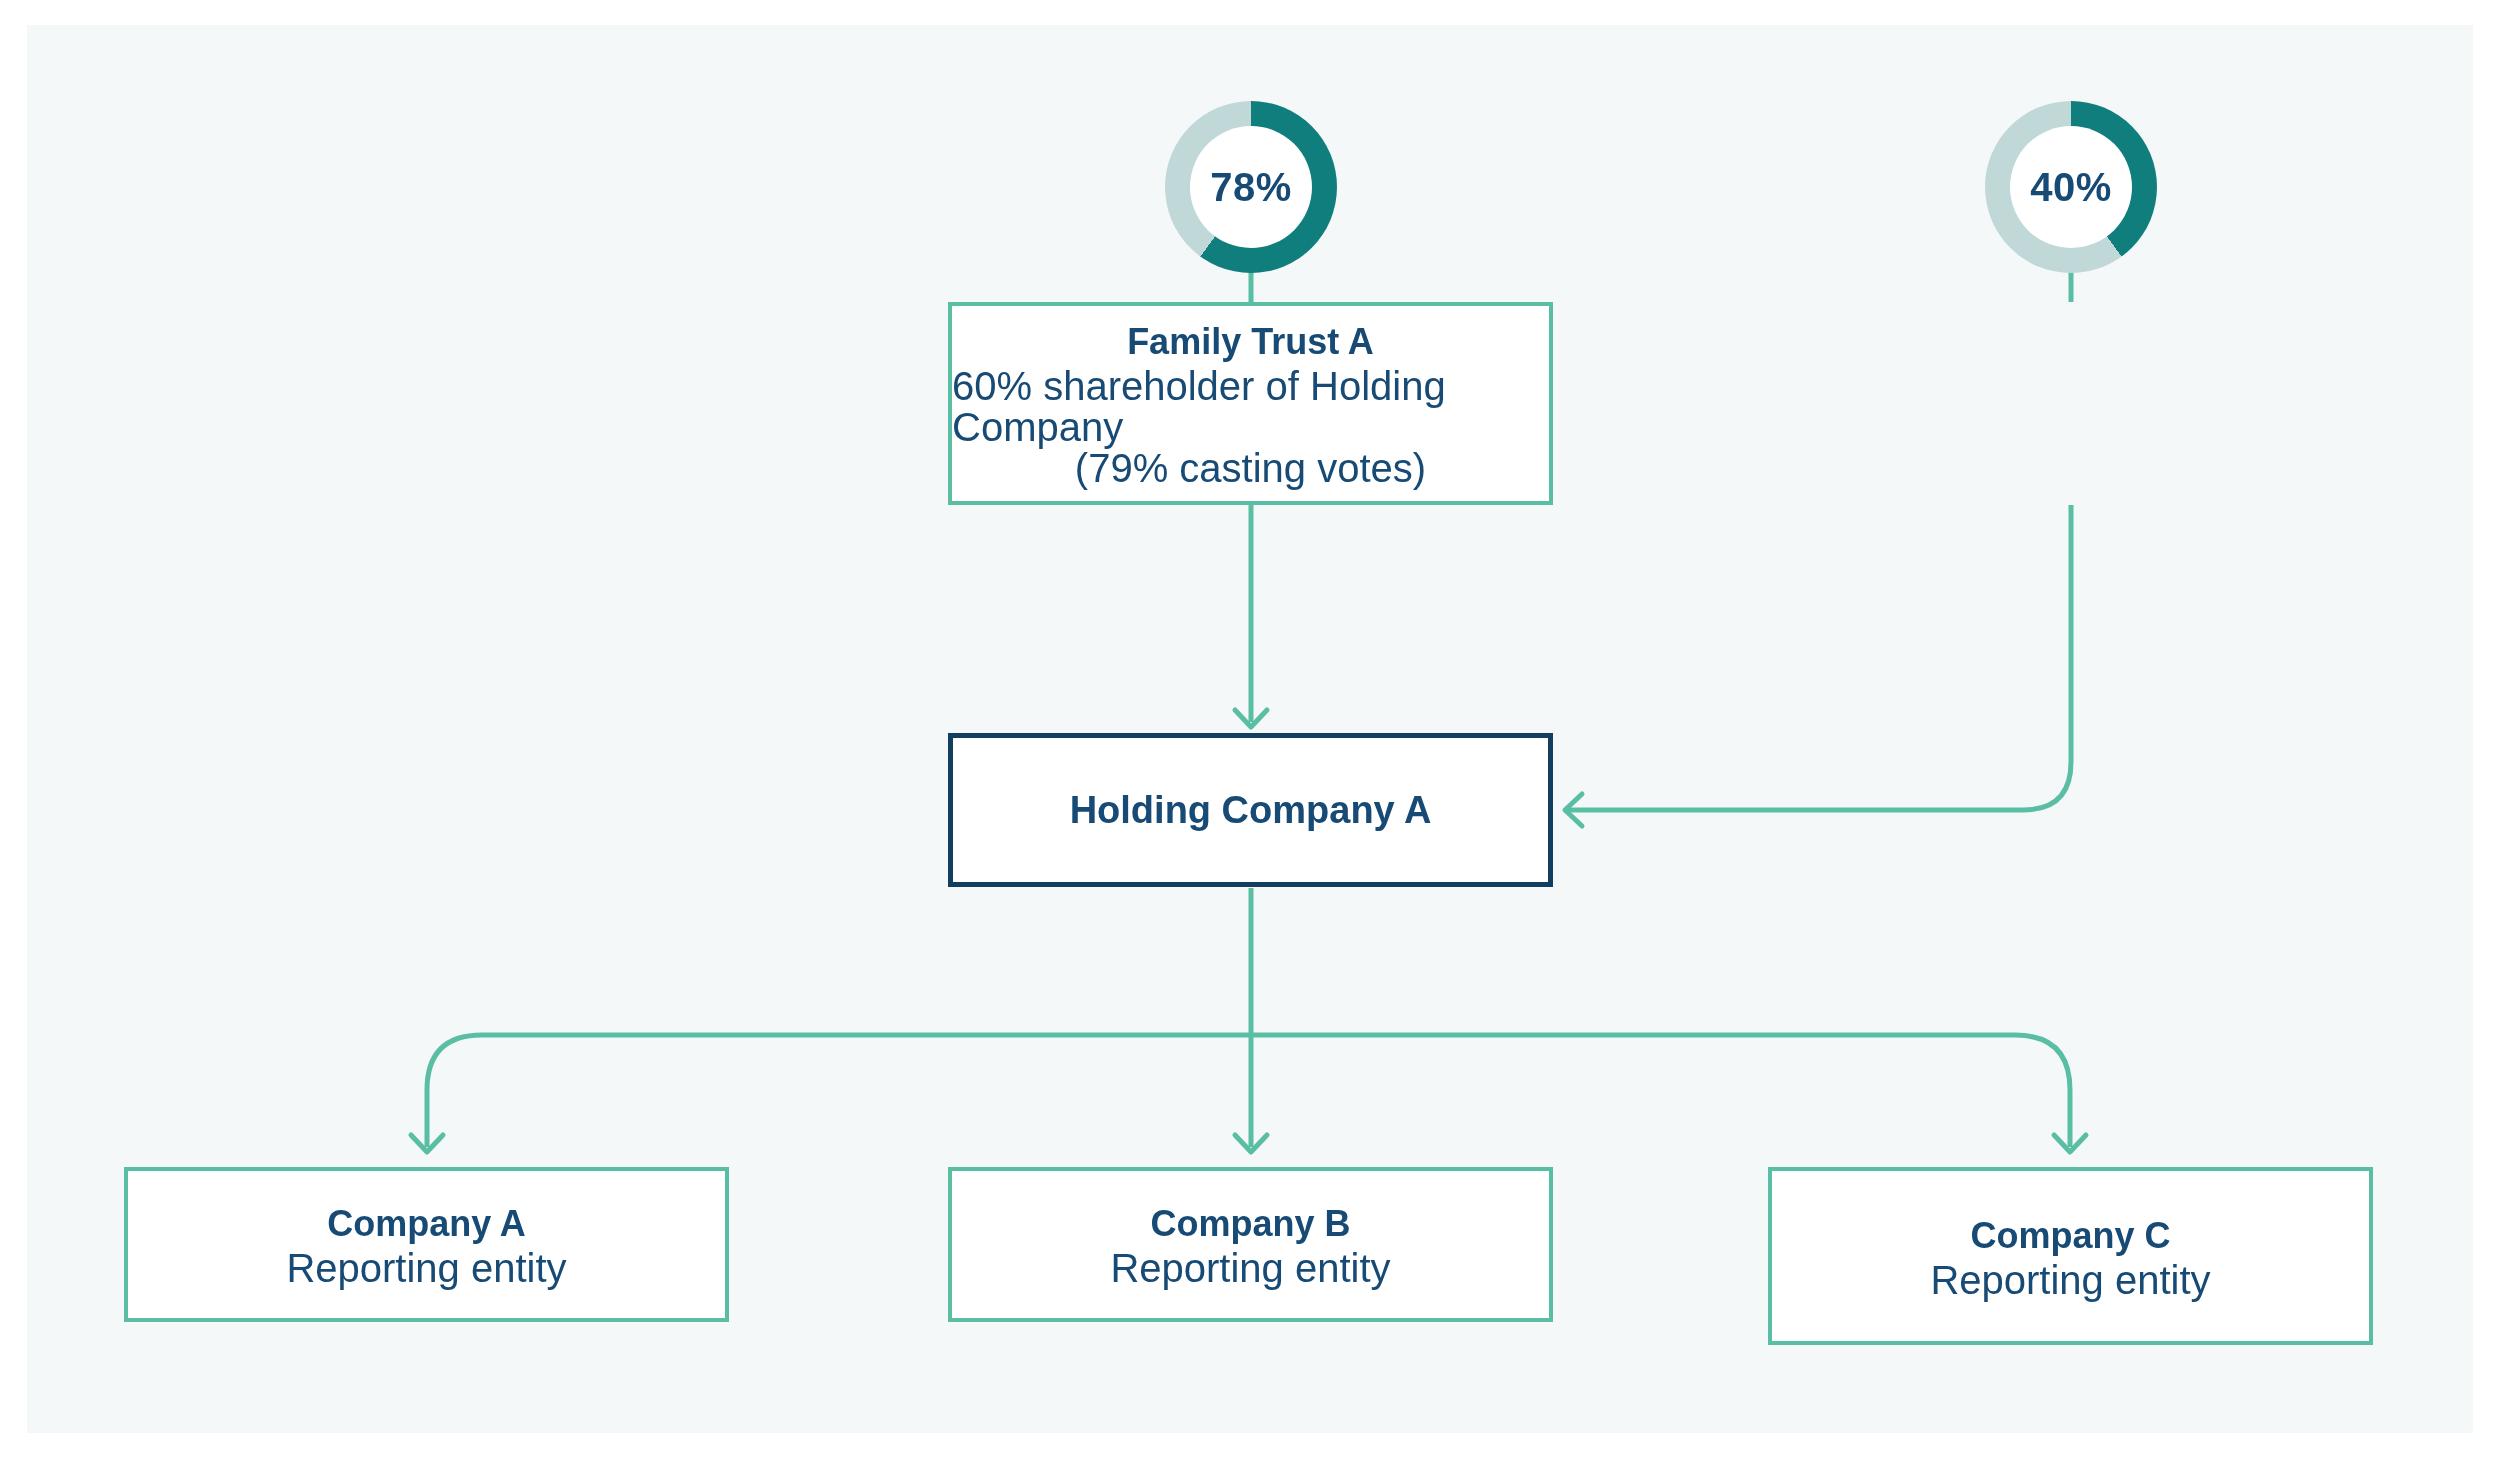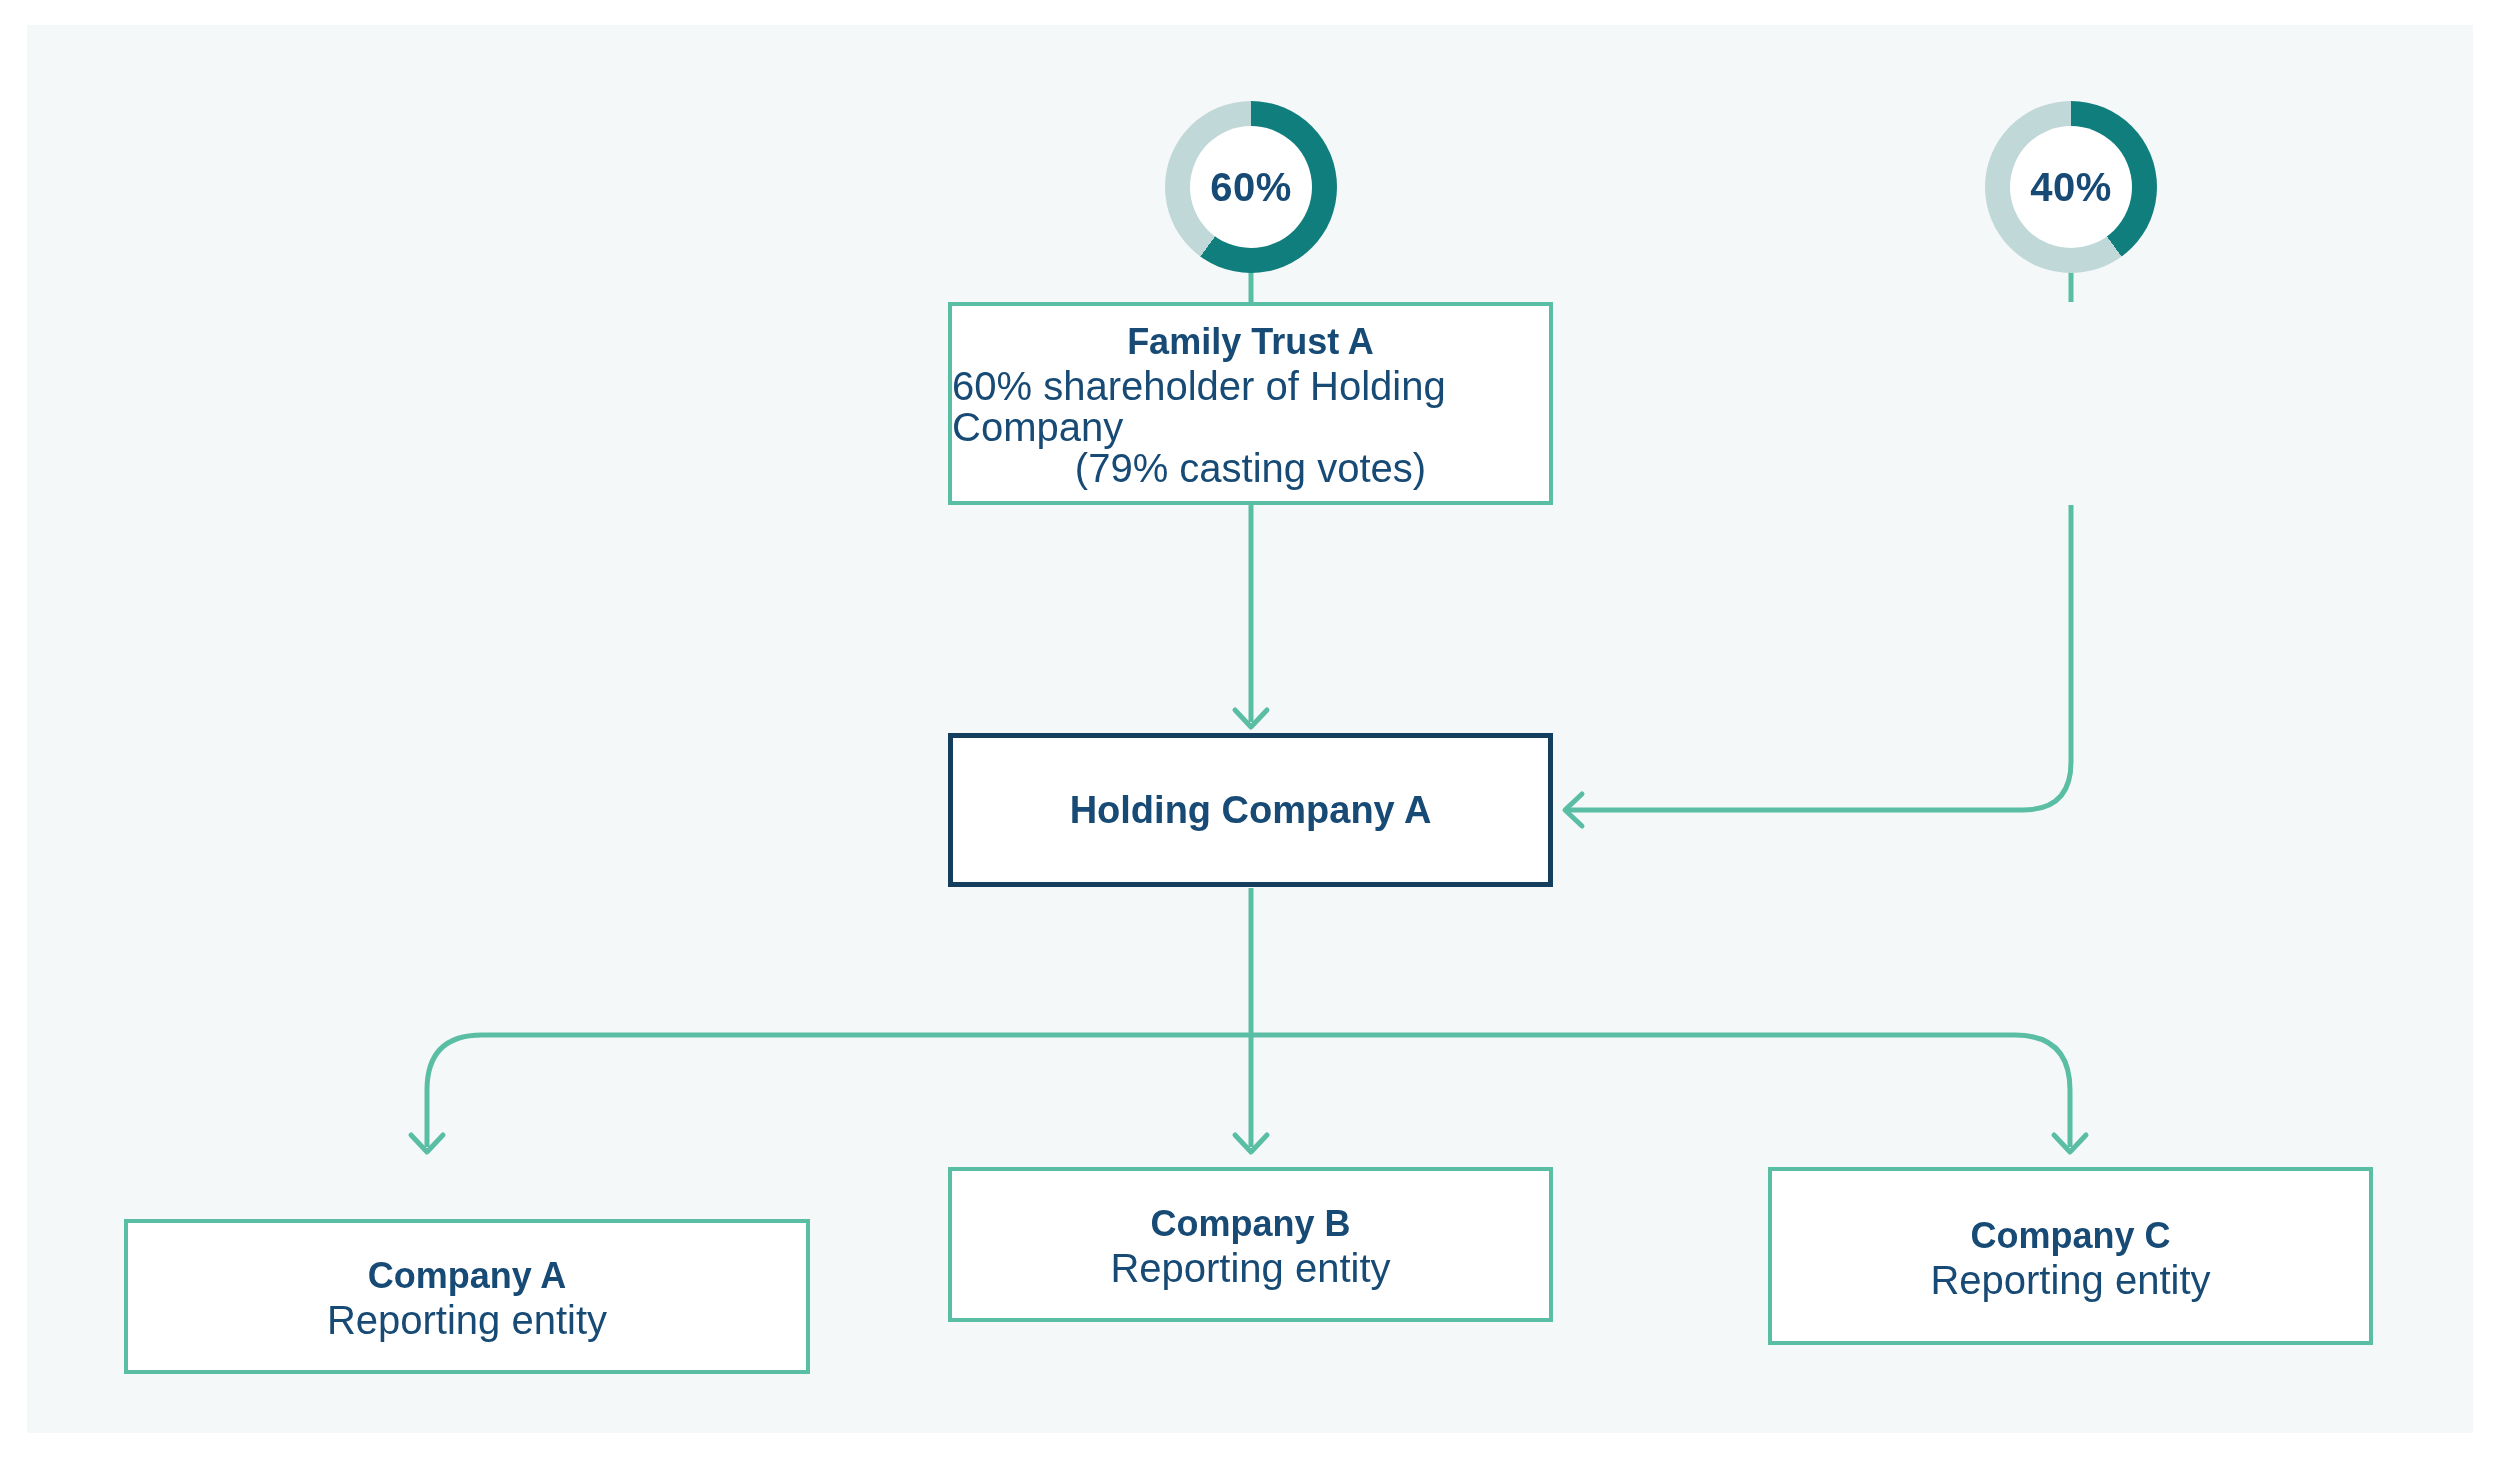--- a/index.html
+++ b/index.html
@@ -56,21 +56,21 @@
   .node .title { font-size: 36px; font-weight: 700; color: var(--navy); line-height: 48px; }
   .node .sub { font-size: 40px; font-weight: 400; color: var(--navy); line-height: 41px; }
 
   .node-family-trust { left: 948px; top: 302px; width: 605px; height: 203px; }
   .node-company-x   { left: 1768px; top: 302px; width: 605px; height: 203px; }
   .node-holding {
     left: 948px; top: 733px; width: 605px; height: 154px;
     border: 5px solid var(--navy-border);
   }
   .node-holding .title { font-size: 38px; }
-  .node-company-a { left: 124px;  top: 1219px; width: 686px; height: 155px; }
+  .node-company-a { left: 124px;  top: 1167px; width: 605px; height: 155px; }
   .node-company-b { left: 948px;  top: 1167px; width: 605px; height: 155px; }
   .node-company-c { left: 1768px; top: 1167px; width: 605px; height: 178px; }
 </style>
 </head>
 <body>
 
 <div class="page">
   <div class="panel"></div>
 
   <svg class="connector-layer" viewBox="0 0 2500 1458">
@@ -85,21 +85,21 @@
     <path class="head" d="M 1582 794 L 1565 810 L 1582 826"></path>
 
     <path d="M 1251 888 V 1147"></path>
     <path d="M 427 1147 V 1090 Q 427 1035 482 1035 H 2015 Q 2070 1035 2070 1090 V 1147"></path>
     <path class="head" d="M 411 1135 L 427 1152 L 443 1135"></path>
     <path class="head" d="M 1235 1135 L 1251 1152 L 1267 1135"></path>
     <path class="head" d="M 2054 1135 L 2070 1152 L 2086 1135"></path>
   </svg>
 
   <div class="donut donut-60" style="background: conic-gradient(rgb(15, 126, 125) 0deg, rgb(15, 126, 125) 216deg, rgb(193, 216, 216) 216deg, rgb(193, 216, 216) 360deg);">
-    <span class="donut-label">60%</span>
+    <span class="donut-label">78%</span>
   </div>
   <div class="donut donut-40" style="background: conic-gradient(rgb(15, 126, 125) 0deg, rgb(15, 126, 125) 144deg, rgb(193, 216, 216) 144deg, rgb(193, 216, 216) 360deg);">
     <span class="donut-label">40%</span>
   </div>
 
   <div class="node node-family-trust">
     <div class="title">Family Trust A</div>
     <div class="sub">60% shareholder of Holding Company</div>
     <div class="sub">(79% casting votes)</div>
   </div>

